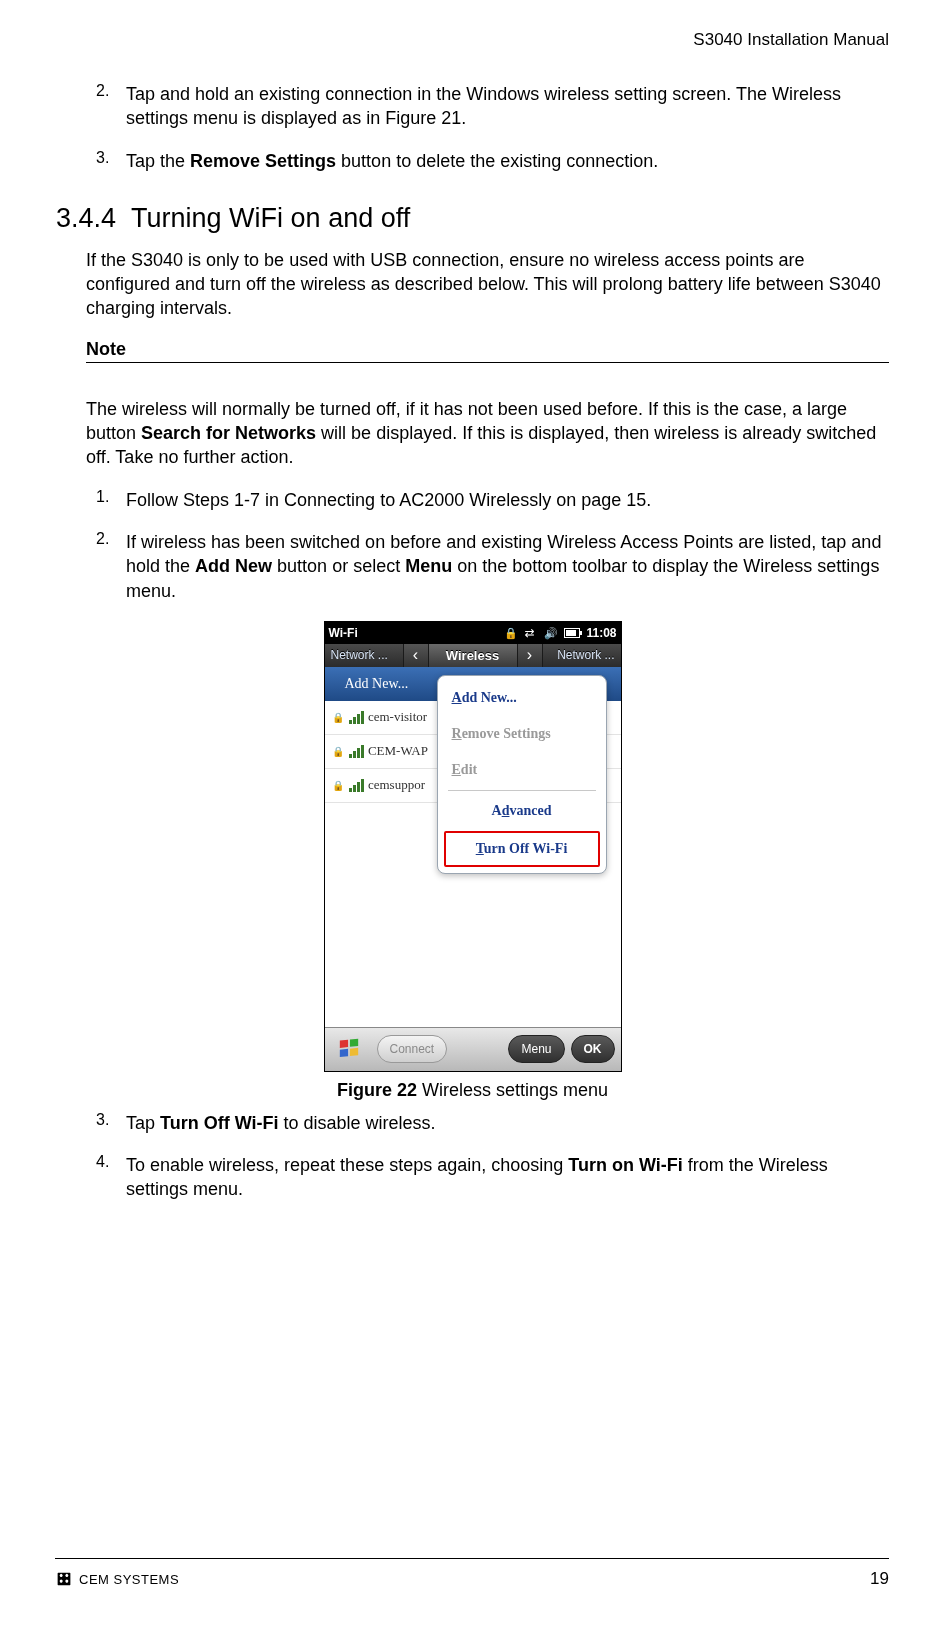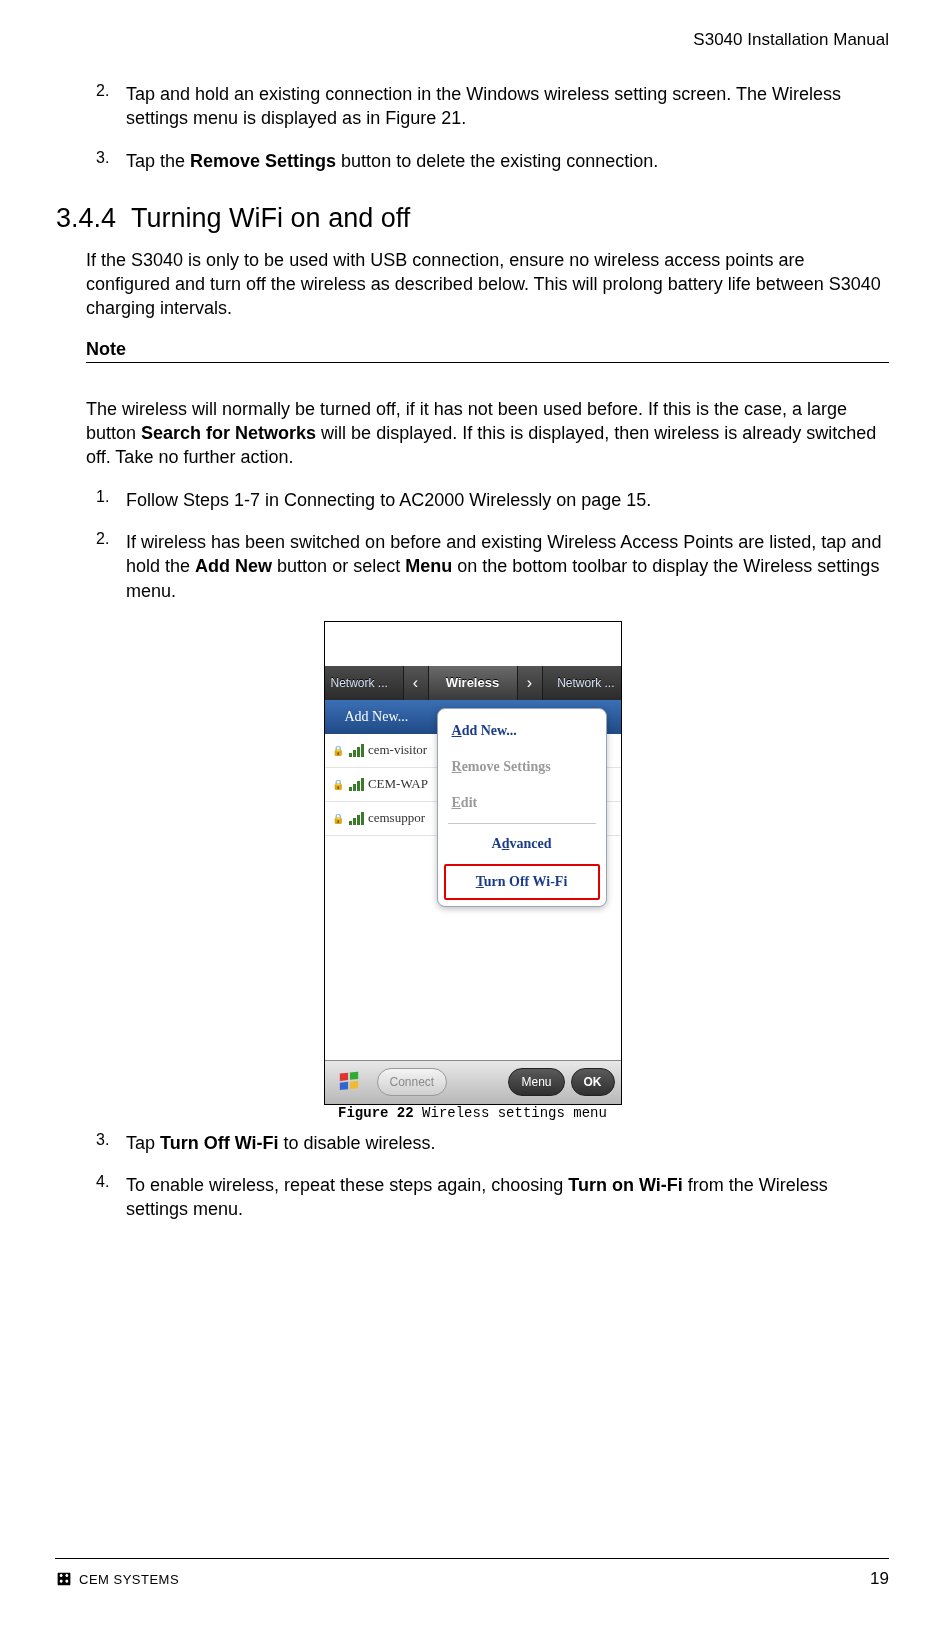--- a/index.html
+++ b/index.html
@@ -13,21 +13,21 @@
   .section-heading { font-size: 27px; font-weight: 400; margin: 30px 0 14px 0; }
   .para { margin: 0 0 18px 30px; font-size: 18px; line-height: 1.35; }
   .note-block { margin: 0 0 18px 30px; }
   .note-label { font-weight: bold; font-size: 18px; margin-bottom: 2px; }
   .note-rule { border: 0; border-top: 1.5px solid #000; margin-bottom: 6px; }
   .note-body { font-size: 18px; line-height: 1.35; margin-top: 34px; }
   b { font-weight: bold; }
 
   
   .figure-wrap { width: 100%; display: flex; flex-direction: column; align-items: center; margin: 4px 0 10px 0; }
-  .figure-caption { font-size: 14px; margin-top: 0; font-family: Liberation Mono, monospace; }
+  .figure-caption { font-size: 18px; margin-top: 8px; }
   .figure-caption .cap-b { font-weight: bold; }
 
   .device {
     width: 298px; border: 1px solid #000; background: #fff; font-family: Tahoma, Arial, sans-serif;
   }
   .status-bar {
     height: 22px; background: #000; color: #fff; display: flex; align-items: center;
     font-size: 12px; padding: 0 4px; justify-content: space-between;
   }
   .status-left { font-weight: bold; }
@@ -35,23 +35,22 @@
   .status-ico { width: 14px; height: 14px; display: inline-block; }
   .ico-lock::before { content: "\1F512"; font-size: 11px; color:#fff; }
   .ico-sync::before { content: "\21C4"; font-size: 12px; color:#fff; }
   .ico-vol::before { content: "\1F50A"; font-size: 11px; color:#fff; }
   .ico-batt { width: 16px; height: 10px; border: 1px solid #fff; position: relative; }
   .ico-batt::after { content:""; position:absolute; right:-3px; top:2px; width:2px; height:4px; background:#fff; }
   .ico-batt .fill { position:absolute; left:1px; top:1px; bottom:1px; width:70%; background:#fff; }
   .status-time { font-size: 12px; font-weight: bold; }
 
   .tab-bar {
-    height: 34px; display: flex; align-items: stretch;
+    height: 23px; display: flex; align-items: stretch;
     background: linear-gradient(#4a4a4a,#2b2b2b);
-    margin-top: 44px;
   }
   .tab-side {
     flex: 1; color: #d8e4f5; font-size: 12px; display: flex; align-items: center; padding: 0 6px;
     text-shadow: 0 -1px 0 #000; overflow: hidden; white-space: nowrap;
   }
   .tab-arrow {
     width: 26px; background: linear-gradient(#555,#333); color:#fff; display:flex; align-items:center; justify-content:center;
     font-size: 16px; border-left:1px solid #1a1a1a; border-right:1px solid #1a1a1a;
   }
   .tab-center {
@@ -174,20 +173,32 @@
   </div>
   <div class="ol-item">
     <div class="ol-num">2.</div>
     <div class="ol-txt body-text">
       <span>If wireless has been switched on before and existing Wireless Access Points are listed, tap and hold the </span><b>Add New</b><span> button or select </span><b>Menu</b><span> on the bottom toolbar to display the Wireless settings menu.</span>
     </div>
   </div>
 
   <div class="figure-wrap">
     <div class="device">
+      <div class="status-bar">
+        <span class="status-left">Wi-Fi</span>
+        <span class="status-right">
+          <span class="status-ico ico-lock"></span>
+          <span class="status-ico ico-sync"></span>
+          <span class="status-ico ico-vol"></span>
+          <span class="ico-batt">
+              <span class="fill"></span>
+            </span>
+          <span class="status-time">11:08</span>
+        </span>
+      </div>
       <div class="tab-bar">
         <div class="tab-side">Network ...</div>
         <div class="tab-arrow">‹</div>
         <div class="tab-center">Wireless</div>
         <div class="tab-arrow">›</div>
         <div class="tab-side" style="justify-content:flex-end;">Network ...</div>
       </div>
       <div class="list-area">
         <div class="add-new-row">Add New...</div>
         <div class="net-row">

